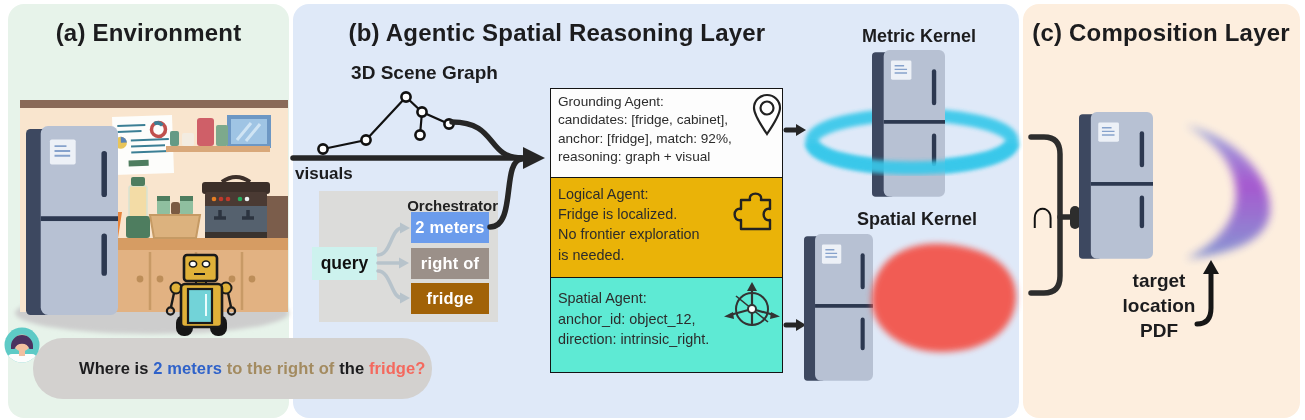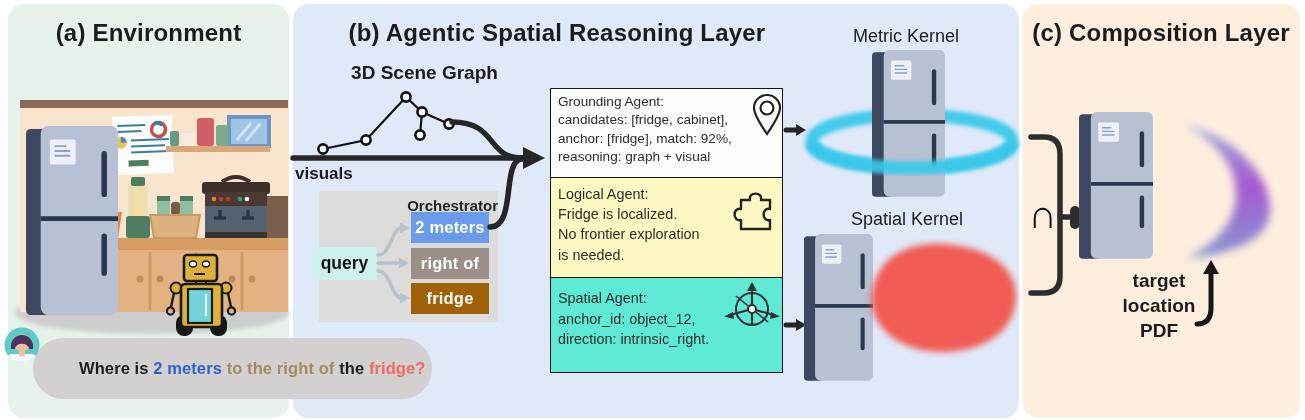--- a/index.html
+++ b/index.html
@@ -17,23 +17,23 @@
   .orch-title{left:319px;top:197px;width:179px;text-align:right;font-size:15px;font-weight:600;color:#222;}
   .query-box{position:absolute;left:312px;top:247px;width:65px;height:33px;background:#cdf2ee;
              display:flex;align-items:center;justify-content:center;font-weight:800;font-size:17.5px;color:#101010;}
   .token{position:absolute;left:411px;width:78px;height:31px;color:#fff;font-weight:700;font-size:16.5px;
          display:flex;align-items:center;justify-content:center;letter-spacing:.2px;}
   .tok0{top:212px}.tok1{top:248px}.tok2{top:283px}
   .agent-box{position:absolute;left:550px;top:88px;width:233px;height:285px;border:1.6px solid #141414;
              box-sizing:border-box;background:#fdfdfd;display:flex;flex-direction:column;}
   .agent-sec{box-sizing:border-box;padding:4px 6px 0 7px;color:#2c2c2c;}
   .sec-grounding{height:88px;background:#fdfdfd;font-size:13.6px;line-height:18.4px;}
-  .sec-logical{height:101px;background:#fef9c3;border-top:1.6px solid #141414;font-size:14.4px;line-height:20.4px;padding-top:6px;}
+  .sec-logical{height:101px;background:#eab308;border-top:1.6px solid #141414;font-size:14.4px;line-height:20.4px;padding-top:6px;}
   .sec-spatial{height:95px;background:#5eead4;border-top:1.6px solid #141414;font-size:14.4px;line-height:20.4px;padding-top:10px;}
-  .kernel-label{width:140px;text-align:center;font-size:18px;font-weight:400;}
+  .kernel-label{width:140px;text-align:right;font-size:18px;font-weight:700;}
   .metric-label{left:836px;top:26px;}
   .spatial-label{left:837px;top:209px;}
   .intersection{left:1020px;top:190px;width:46px;text-align:center;font-size:40px;line-height:48px;font-weight:600;color:#111;}
   .target-label{left:1104px;top:268px;width:110px;text-align:center;font-size:19px;font-weight:700;line-height:25px;}
   .bubble{position:absolute;left:33px;top:338px;width:399px;height:61px;background:#d3d1cf;border-radius:30px;}
   .bubble-text{position:absolute;left:46px;top:0;height:61px;display:flex;align-items:center;
                white-space:pre;font-size:16.5px;font-weight:700;letter-spacing:.1px;}
   .art{position:absolute;left:0;top:0;pointer-events:none;}
   .avatar-svg{position:absolute;left:3px;top:326px;}
 </style>

